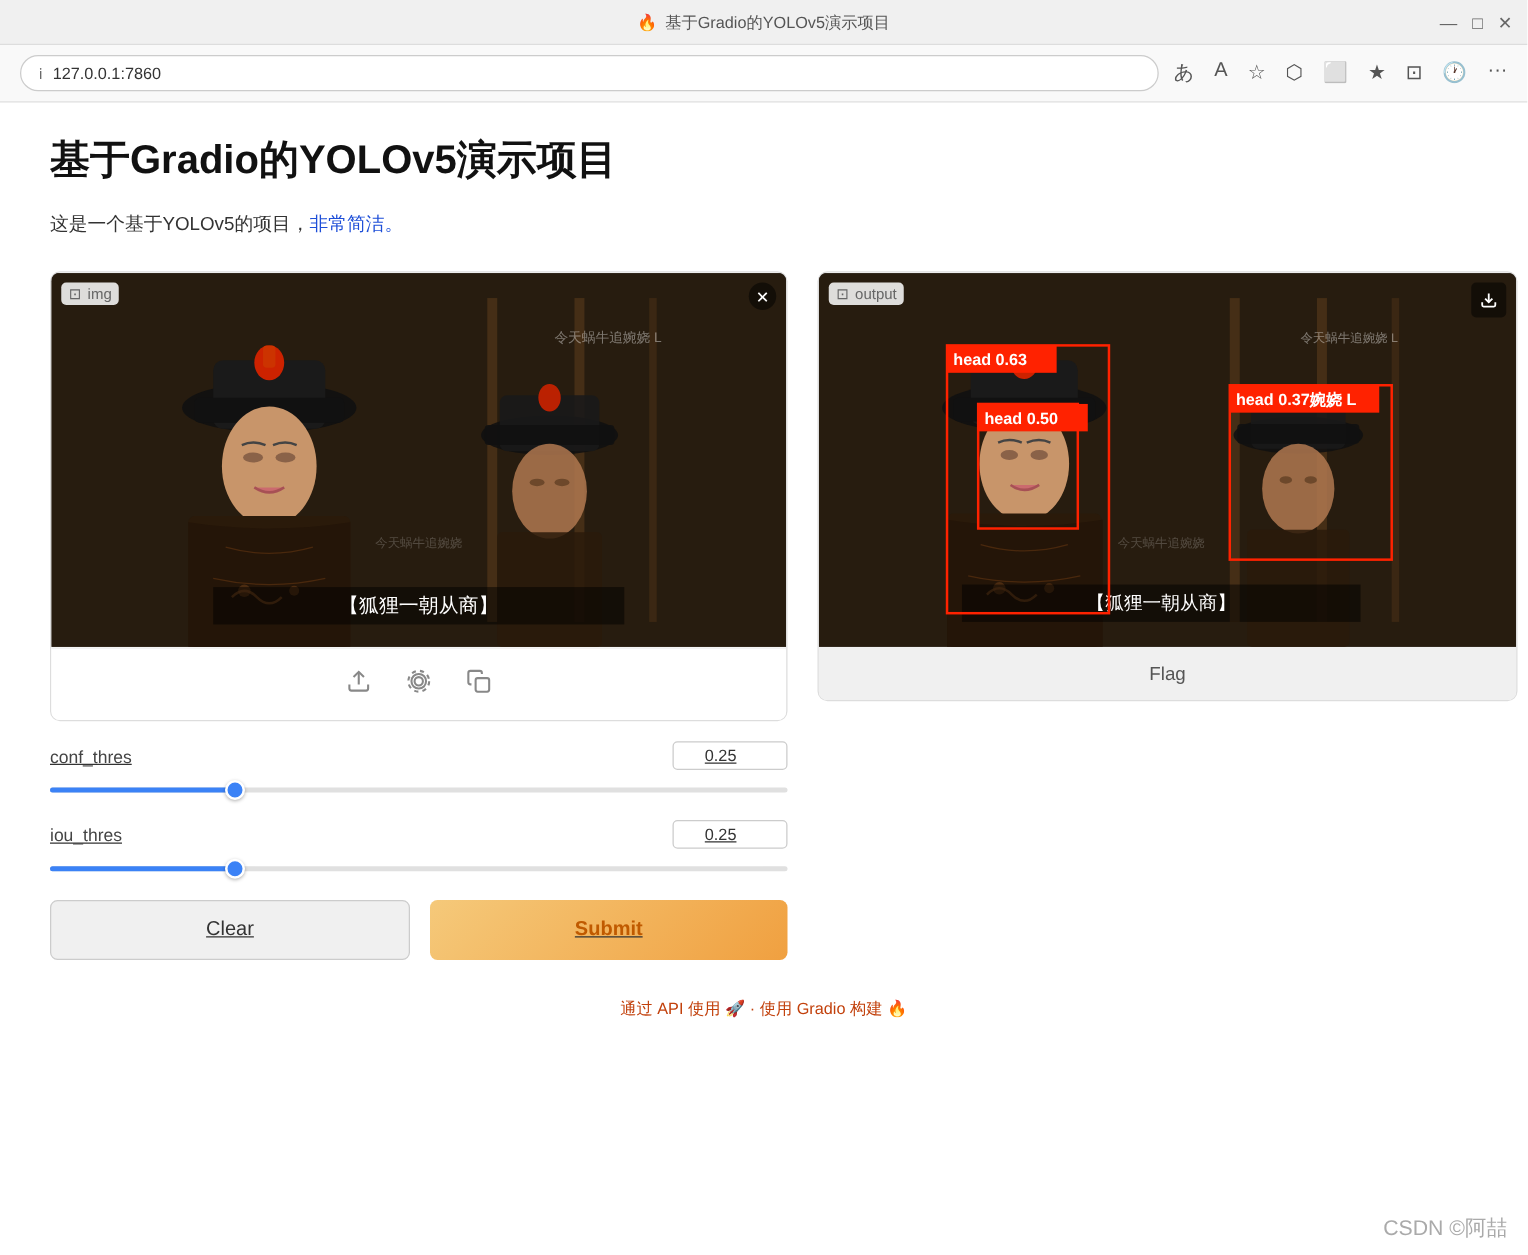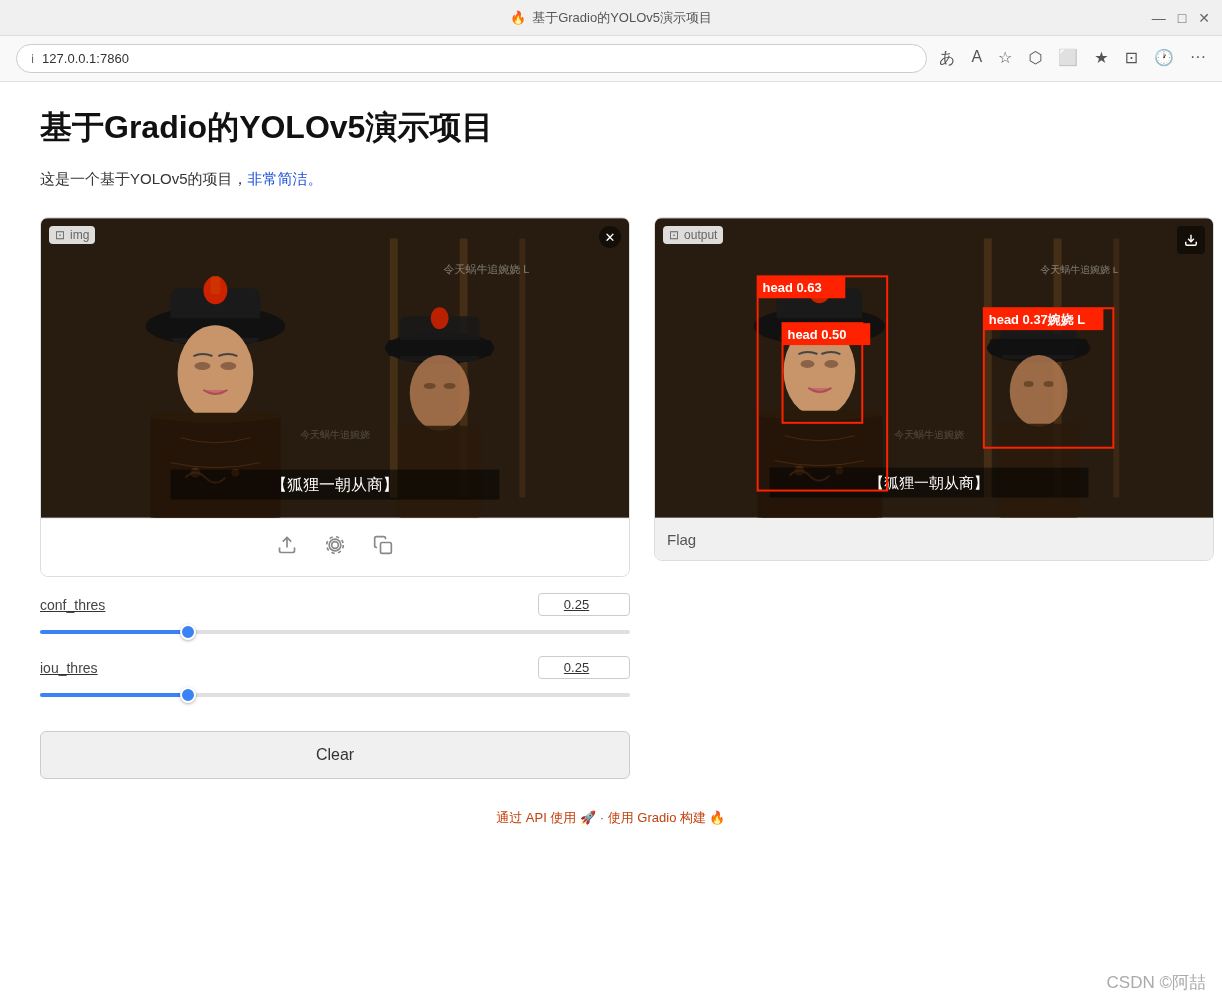--- a/index.html
+++ b/index.html
@@ -224,21 +224,22 @@
       border-radius: 50%;
       border: 2px solid #fff;
       box-shadow: 0 1px 3px rgba(0,0,0,0.3);
       cursor: pointer;
     }
 
     
     .buttons-row {
       display: flex;
       gap: 16px;
-      margin-top: 28px;
+      margin-top: 17px;
+      text-decoration: underline;
     }
 
     .btn-clear {
       flex: 1;
       padding: 14px;
       border: 1px solid #ccc;
       border-radius: 6px;
       background: #f0f0f0;
       font-size: 16px;
       font-weight: 500;
@@ -307,21 +308,21 @@
     .flag-btn {
       display: block;
       width: 100%;
       padding: 12px;
       background: #f0f0f0;
       border: none;
       border-top: 1px solid #eee;
       font-size: 15px;
       color: #555;
       cursor: pointer;
-      text-align: left;
+      text-align: center;
     }
 
     
     .page-footer {
       text-align: center;
       padding: 30px 0 20px;
       color: #c2410c;
       font-size: 13px;
     }
     .csdn-badge {
@@ -495,20 +496,21 @@
             <div class="slider-track">
               <div class="slider-fill" style="width:25%"></div>
               <div class="slider-thumb" style="left:25%"></div>
             </div>
           </div>
         </div>
       </div>
 
       <div class="buttons-row">
         <button class="btn-clear">Clear</button>
+        <button class="btn-submit">Submit</button>
       </div>
 
     </div>
 
     <div class="right-panel">
       <div class="output-box">
         <div class="output-image-wrap">
 
           <div class="output-box-header">
             <span>⊡</span>

